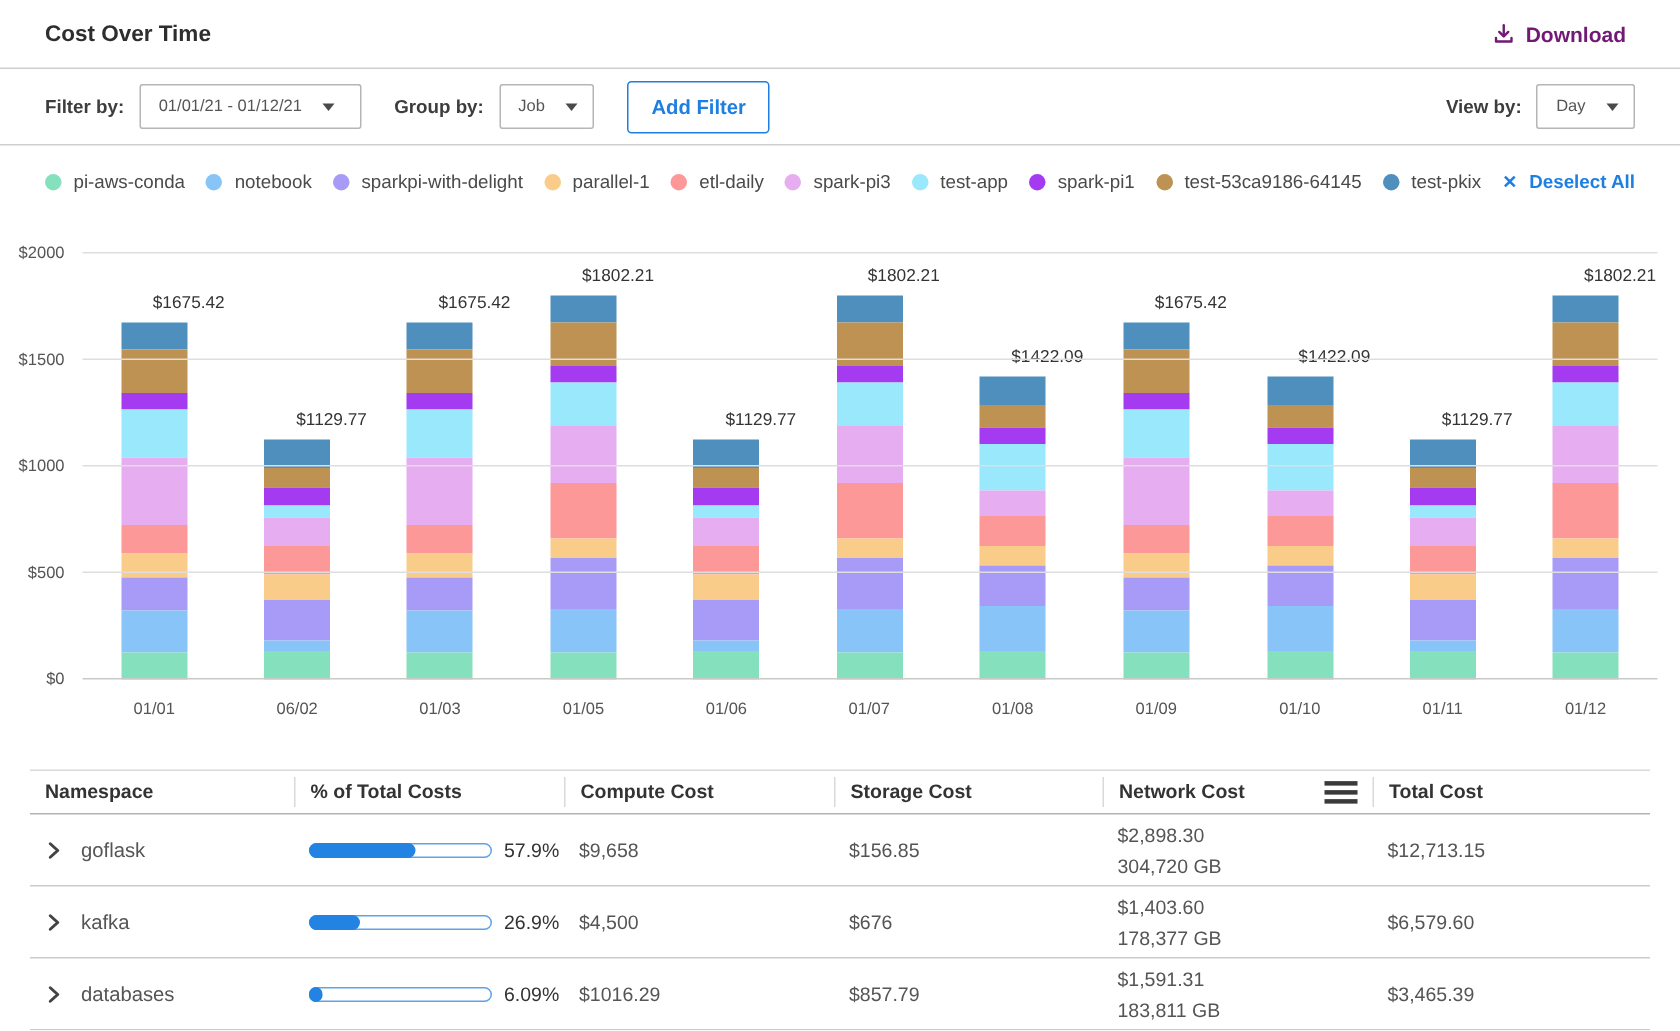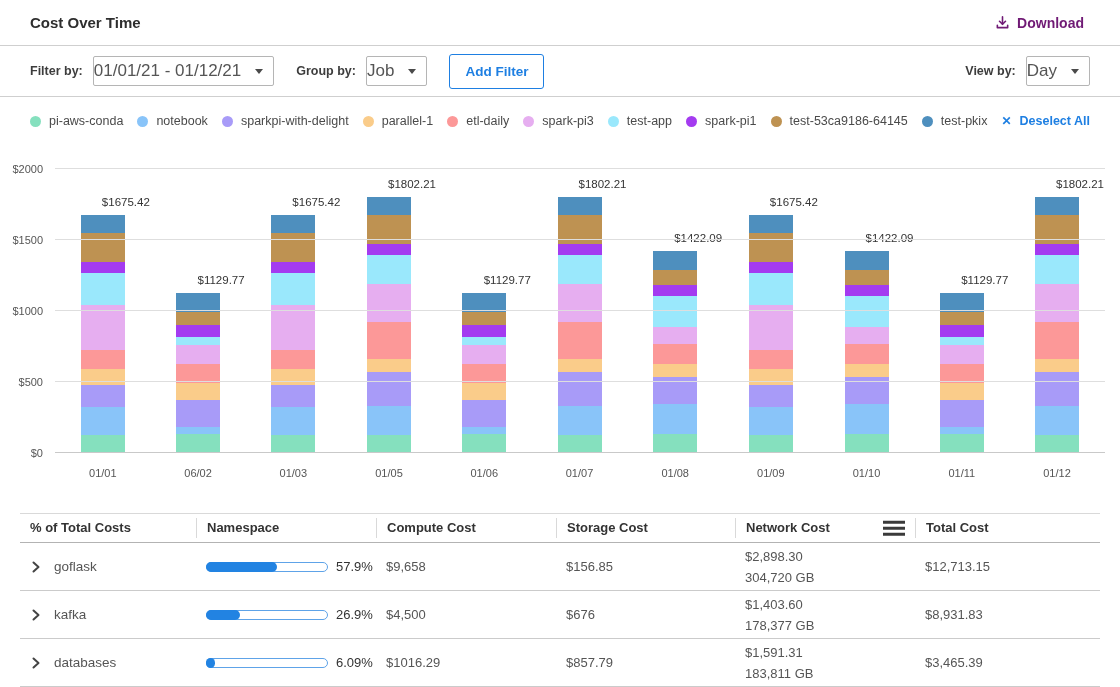--- a/index.html
+++ b/index.html
@@ -11,21 +11,21 @@
     padding:0 30px; border-bottom:1px solid #cfcfcf; }
   .title { font-size:15px; font-weight:bold; color:#2e2e2e; }
   .download-btn { display:flex; align-items:center; gap:7px; color:#701a75; font-weight:bold;
     font-size:14px; cursor:pointer; background:none; border:none; font-family:inherit;justify-content:flex-end; }
 
   
   .filter-bar { height:51px; display:flex; align-items:center; padding:0 30px;
     border-bottom:1px solid #cfcfcf; }
   .fb-label { font-size:12.5px; font-weight:bold; color:#3d3d3d; margin-right:10px; white-space:nowrap; }
   .select { display:flex; align-items:center; gap:14px; border:1px solid #b5b5b5; border-radius:2px;
-    height:30px; padding:0 10px 0 0; font-size:17px; color:#555; background:#fff; cursor:pointer; white-space:nowrap; }
+    height:30px; padding:0 10px 0 12px; font-size:11px; color:#555; background:#fff; cursor:pointer; white-space:nowrap; }
   .caret { width:0; height:0; border-left:4.5px solid transparent; border-right:4.5px solid transparent;
     border-top:5px solid #4a4a4a; }
   .gap-lg { width:22px; }
   .add-filter { margin-left:22px; border:1px solid #1E7FE2; color:#1E7FE2; background:#fff;
     font-weight:bold; font-size:13.5px; padding:9px 15px; border-radius:3px; cursor:pointer; font-family:inherit; }
   .spacer { flex:1; }
 
   
   .legend-bar { height:48px; display:flex; align-items:center; justify-content:space-between; padding:0 30px; }
   .legend-item { display:flex; align-items:center; gap:8px; font-size:12.5px; color:#4a4a4a; cursor:pointer; white-space:nowrap; }
@@ -346,22 +346,22 @@
           <div class="gridline" style="bottom: 71px;"></div>
           <div class="gridline" style="bottom: 142px;"></div>
           <div class="gridline" style="bottom: 213px;"></div>
           <div class="gridline" style="bottom: 284px;"></div>
         </div>
     </div>
   </div>
 
   <div class="table-section">
     <div class="thead" id="thead">
+        <div class="th">Namespace</div>
         <div class="th">% of Total Costs</div>
-        <div class="th">Namespace</div>
         <div class="th">Compute Cost</div>
         <div class="th">Storage Cost</div>
         <div class="th">Network  Cost<span class="hamburger">
             <span></span>
             <span></span>
             <span></span>
           </span></div>
         <div class="th">Total Cost</div>
       </div>
     <div id="tbody">
@@ -402,21 +402,21 @@
               <span class="pill-fill" style="width: calc(26.9% + 2px);"></span>
             </span>
             <span class="pct-label">26.9%</span>
           </div>
           <div class="td">$4,500</div>
           <div class="td">$676</div>
           <div class="td net-cell">
             <div>$1,403.60</div>
             <div>178,377 GB</div>
           </div>
-          <div class="td">$8,931.83</div>
+          <div class="td">$6,579.60</div>
         </div>
         <div class="t-row">
           <div class="td ns-cell">
             <span class="chev">
               <svg width="12" height="12" viewBox="0 0 12 12" fill="none" stroke="#444" stroke-width="2" stroke-linecap="round" stroke-linejoin="round">
                 <path d="M3.5 1.5 8.5 6l-5 4.5"></path>
               </svg>
             </span>
             <span>databases</span>
           </div>

